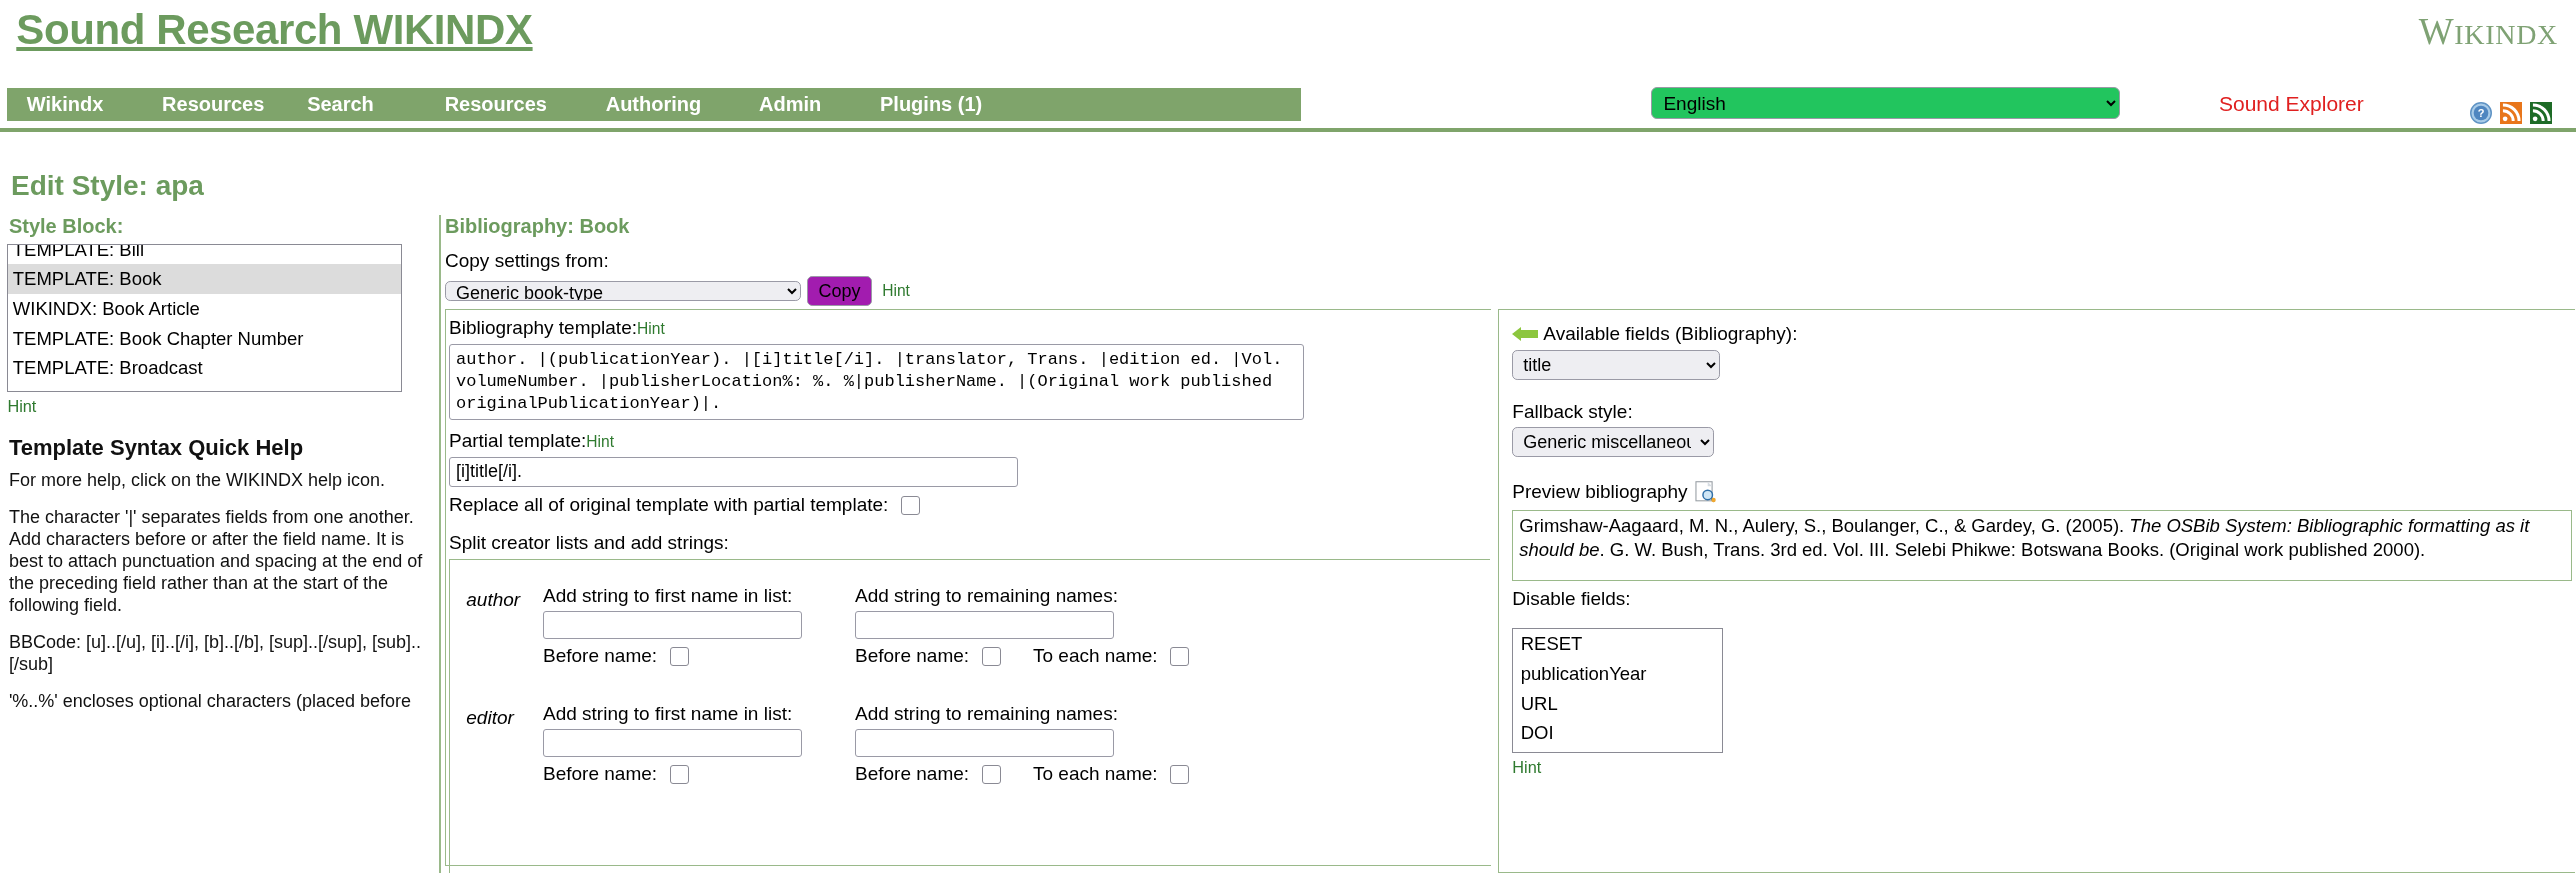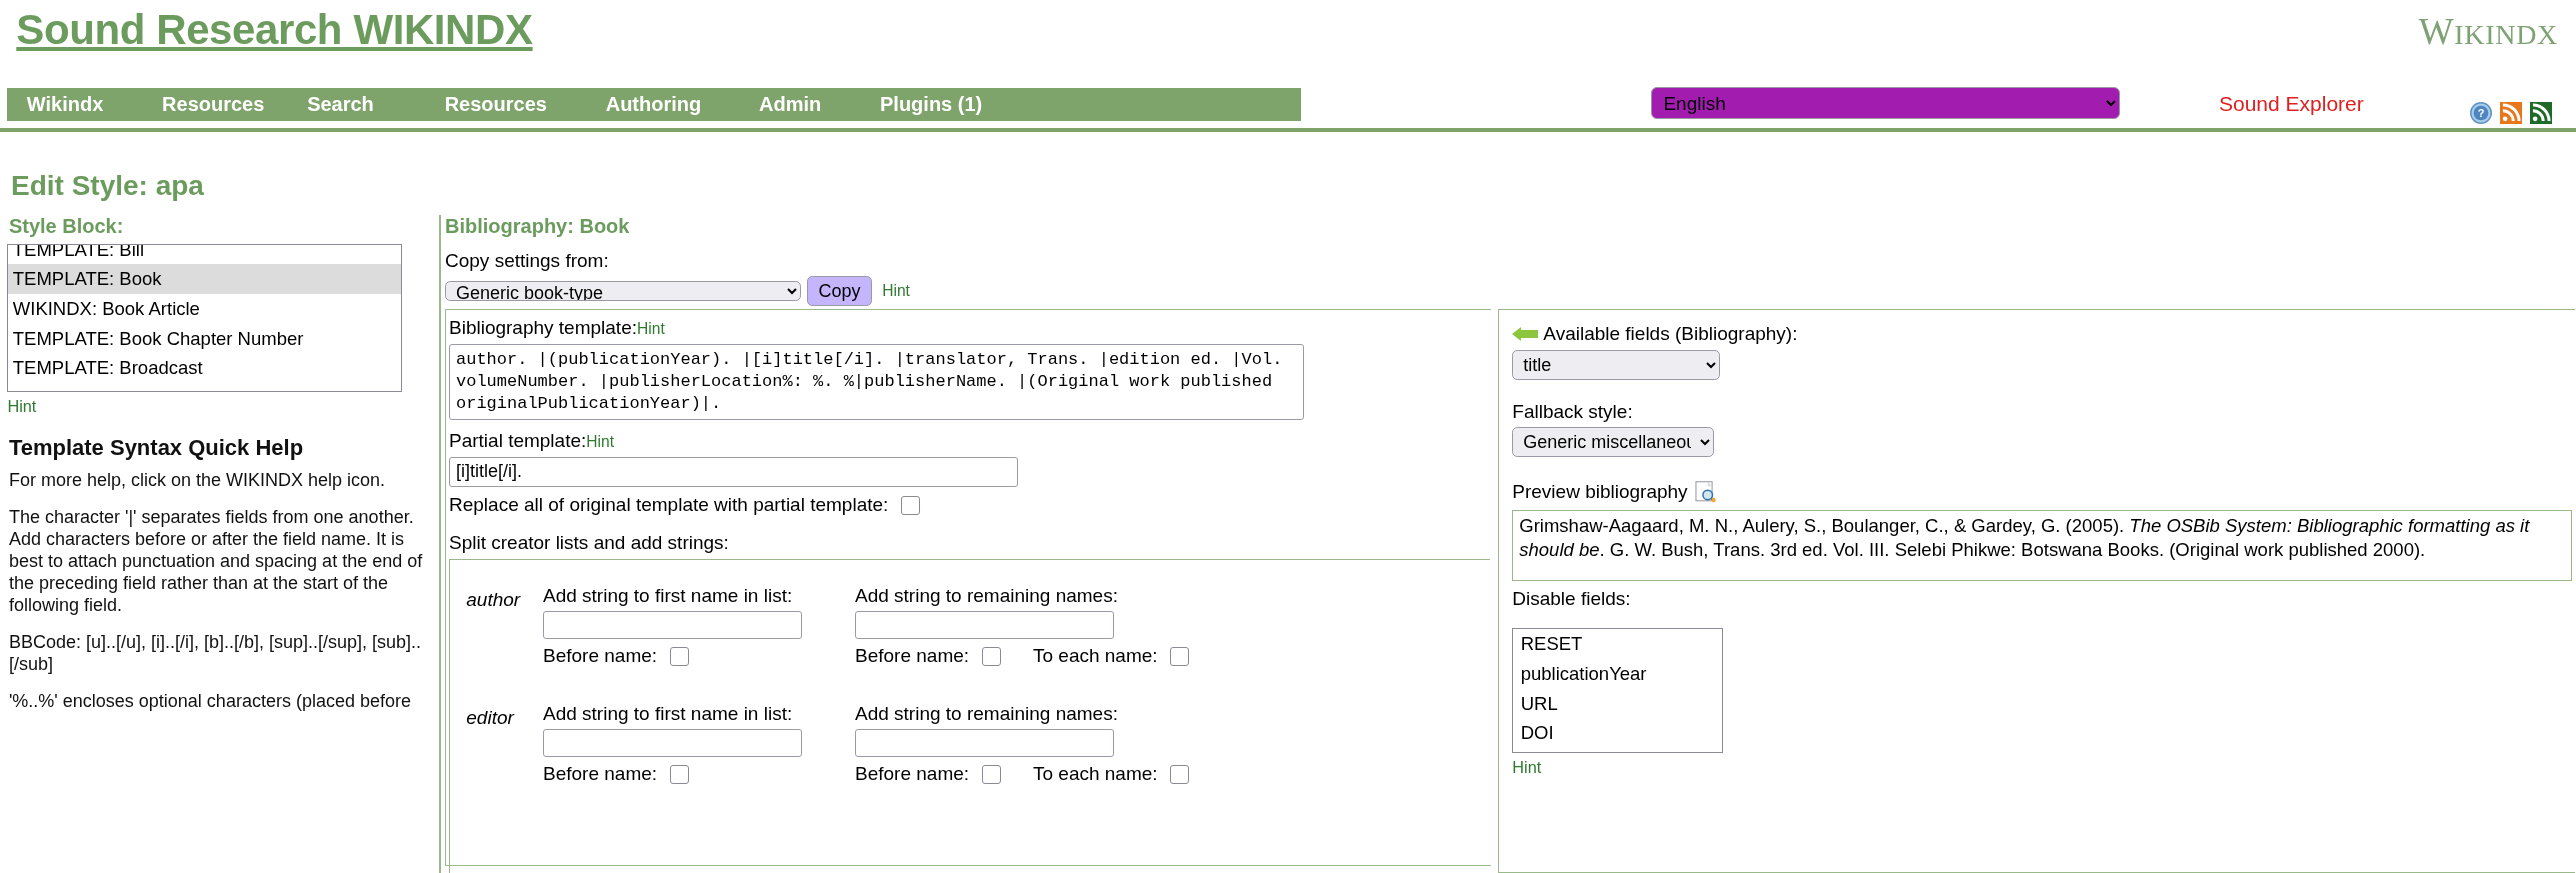--- a/index.html
+++ b/index.html
@@ -68,21 +68,21 @@
   .nav-pos-4 { margin-left: 44px; text-align: right; }
   .nav-pos-5 { margin-left: 43px; }
   .nav-pos-6 { margin-left: 44px; }
 
   .lang-select {
     position: absolute;
     left: 1651px; top: 5.2px;
     width: 469px; height: 32px;
     font-size: 19px;
     font-family: "Liberation Sans", sans-serif;
-    background: #a21caf;
+    background: #22c55e;
     border: 1.5px solid #9a9aa6;
     border-radius: 6px;
     padding: 0 7.4px;
     color: #000;
   }
   .sound-explorer {
     position: absolute;
     left: 2219px; top: 10.4px;
     font-size: 21px;
     color: #e02020;
@@ -190,21 +190,21 @@
     background: #eeeef2;
     border: 1.5px solid #9a9aa6;
     border-radius: 5.2px;
     padding: 0 6px;
   }
   .copy-btn {
     height: 30px;
     padding: 0 10.4px;
     font-size: 18px;
     font-family: "Liberation Sans", sans-serif;
-    background: #c4b5fd;
+    background: #a21caf;
     border: 1.5px solid #9a9aa6;
     border-radius: 5.2px;
     cursor: pointer;
   }
   .hint-sm {
     font-size: 15.6px;
     color: #2f7a2f;
     text-decoration: none;
     margin-left: 4.4px;
   }

